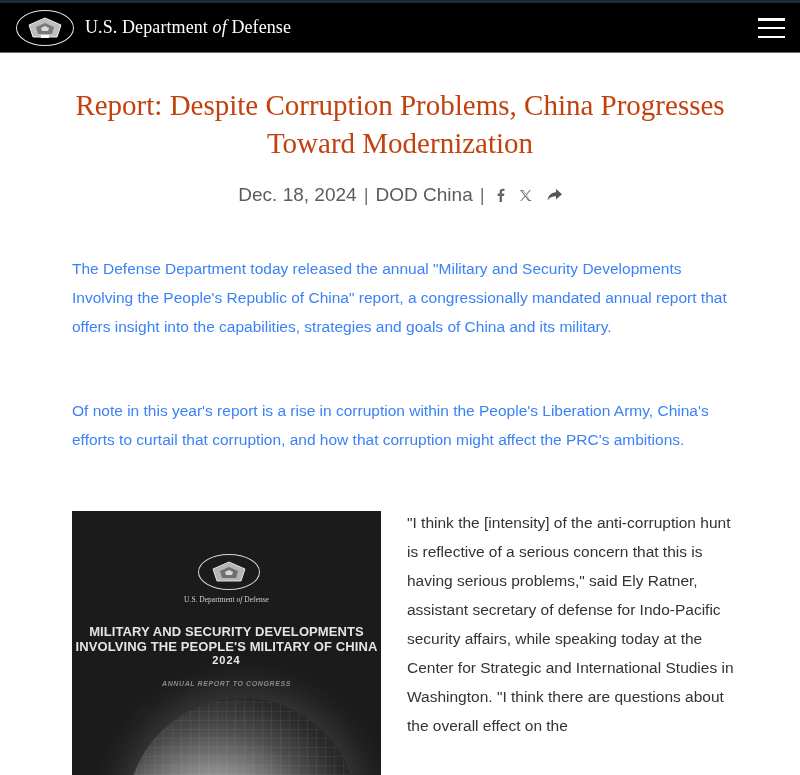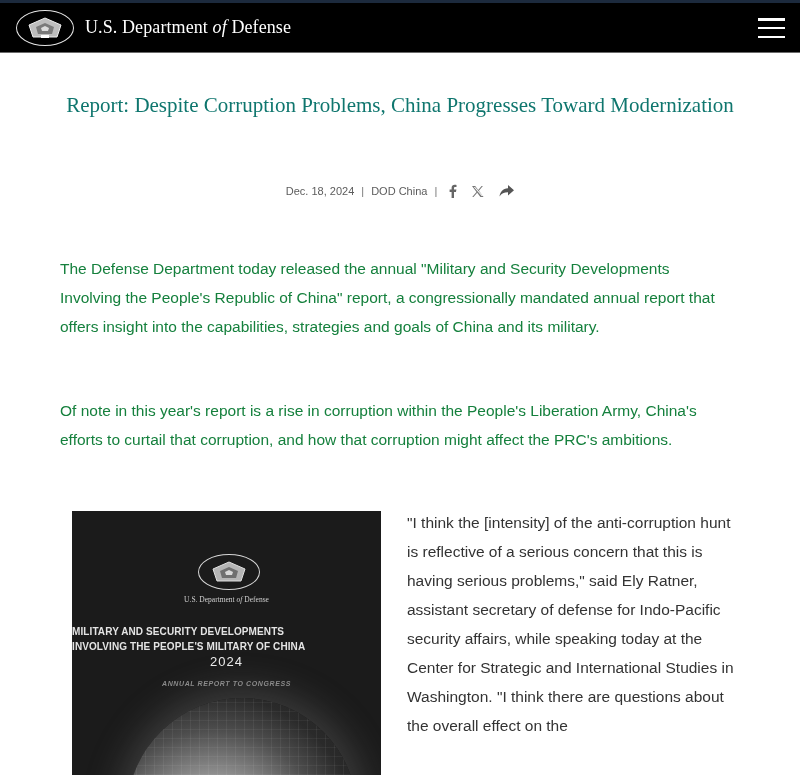--- a/index.html
+++ b/index.html
@@ -24,50 +24,50 @@
   .site-title i { font-style: italic; }
   .menu-btn {
     position: absolute; right: 15px; top: 14px; width: 27px; height: 22px;
     display: flex; flex-direction: column; justify-content: space-between; cursor: pointer;
     padding: 1px 0;
   }
   .menu-btn span { display: block; height: 2.5px; background: #ffffff; width: 100%; }
 
   .title {
     position: absolute; top: 86px; left: 30px; width: 740px; text-align: center;
-    font-family: "Liberation Serif", "DejaVu Serif", serif; font-size: 21px; line-height: 38px;
-    color: #0f766e; font-weight: normal;
+    font-family: "Liberation Serif", "DejaVu Serif", serif; font-size: 29px; line-height: 38px;
+    color: #c2410c; font-weight: normal;
   }
   .meta {
     position: absolute; top: 184px; left: 0; width: 800px; display: flex; justify-content: center; align-items: center;
-    font-size: 11px; color: #5c5c5c;
+    font-size: 19px; color: #5c5c5c;
   }
   .meta .sep { margin: 0 7px; color: #777; }
   .meta .share { display: flex; align-items: center; gap: 14px; margin-left: 4px; }
   .meta .share span { display: inline-flex; align-items: center; cursor: pointer; }
 
-  .body-text { position: absolute; left: 60px; width: 660px; font-size: 15.5px; line-height: 29px; color: #15803d; }
+  .body-text { position: absolute; left: 72px; width: 660px; font-size: 15.5px; line-height: 29px; color: #3b82f6; }
   .p1 { top: 254px; }
   .p2 { top: 396px; }
 
   .figure {
     position: absolute; left: 72px; top: 511px; width: 309px; height: 264px;
     background: #1b1b1b; overflow: hidden;
   }
   .fig-seal {
     position: absolute; left: 126px; top: 43px; width: 62px; height: 36px;
     border: 1.2px solid #d6d6d6; border-radius: 50%; display: flex; align-items: center; justify-content: center;
   }
   .fig-dept { position: absolute; top: 84px; left: 0; width: 100%; text-align: center;
     font-family: "Liberation Serif", serif; font-size: 7.5px; color: #d0d0d0; }
   .fig-dept i { font-style: italic; }
-  .fig-h1 { position: absolute; top: 113px; left: 0; width: 100%; 
-    font-size: 10px; font-weight: bold; color: #e4e4e4; line-height: 15px; letter-spacing: 0.1px; }
+  .fig-h1 { position: absolute; top: 113px; left: 0; width: 100%; text-align: center;
+    font-size: 13px; font-weight: bold; color: #e4e4e4; line-height: 15px; letter-spacing: 0.1px; }
   .fig-year { position: absolute; top: 143px; left: 0; width: 100%; text-align: center;
-    font-size: 13px; font-weight: normal; color: #ececec; letter-spacing: 1px; }
+    font-size: 11px; font-weight: bold; color: #ececec; letter-spacing: 1px; }
   .fig-sub { position: absolute; top: 169px; left: 0; width: 100%; text-align: center;
     font-size: 7px; font-style: italic; font-weight: bold; color: #8a8a8a; letter-spacing: 0.6px; }
   .globe {
     position: absolute; left: 55px; top: 187px; width: 230px; height: 230px; border-radius: 50%;
     background: radial-gradient(circle at 38% 62%, #f2f2f2 0%, #bdbdbd 18%, #8c8c8c 34%, #4d4d4d 55%, #2a2a2a 72%, #1f1f1f 100%);
     box-shadow: 0 0 35px 10px rgba(160,160,160,0.25);
   }
   .globe::after {
     content: ""; position: absolute; inset: 0; border-radius: 50%;
     background:

